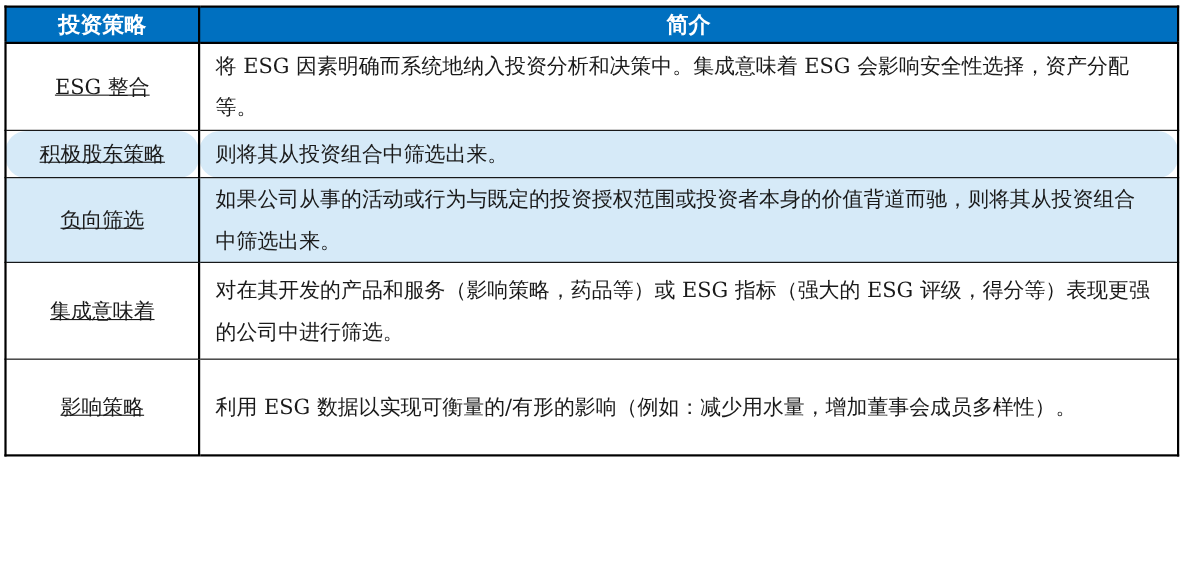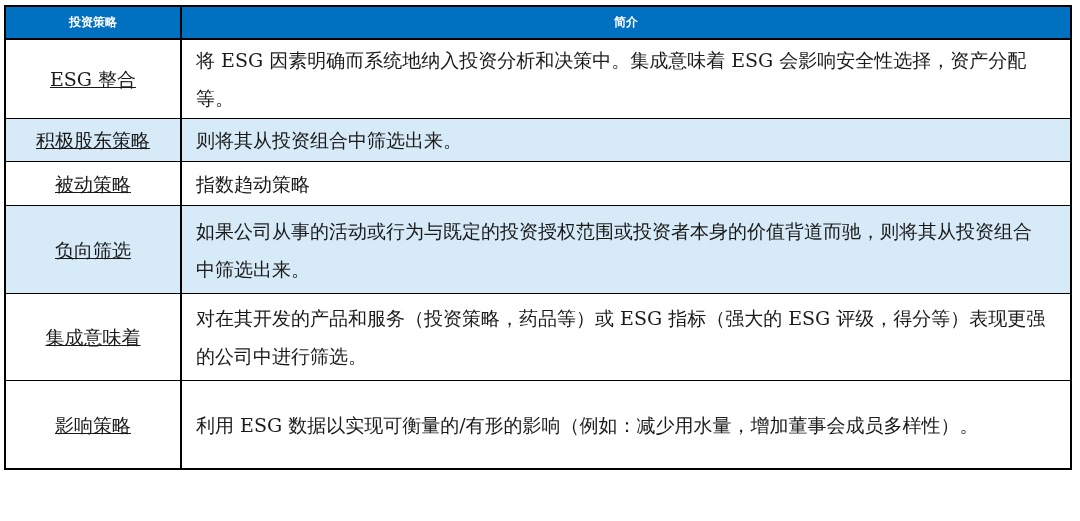--- a/index.html
+++ b/index.html
@@ -28,21 +28,21 @@
     color: var(--body-text, #1a1a1a);
   }
   col.col-strategy { width: 176px; }
   col.col-desc     { width: 890px; }
 
   th {
     background: var(--header-bg, #0070C0);
     color: var(--header-text, #fff);
     font-family: "Liberation Sans", "DejaVu Sans", sans-serif;
     font-weight: bold;
-    font-size: 12px;
+    font-size: 20px;
     height: 31px;
     text-align: center;
     vertical-align: middle;
     border: 1px solid var(--border-color, #000);
     border-bottom-width: 2px;
     padding: 0;
   }
   td {
     border: 1px solid var(--border-color, #000);
     font-size: 19px;
@@ -59,21 +59,21 @@
     text-decoration: underline;
   }
   th.col-header-strategy { border-right-width: 2px; }
   td.description-cell {
     text-align: left;
     padding-left: 14px;
     padding-right: 24px;
   }
   
   tbody tr:nth-child(1) td { height: 78px; }
-  tbody tr:nth-child(2) td { height: 42px; }
+  tbody tr:nth-child(2) td { height: 42px; border-radius: 19px; }
   tbody tr:nth-child(3) td { height: 43px; }
   tbody tr:nth-child(4) td { height: 87px; }
   tbody tr:nth-child(5) td { height: 86px; }
   tbody tr:nth-child(6) td { height: 87px; }
   tbody tr:nth-child(7) td { height: 54px; }
 </style>
 </head>
 <body>
 
 <div class="page">
@@ -90,31 +90,27 @@
     </thead>
     <tbody>
         <tr>
           <td class="strategy-cell">ESG 整合</td>
           <td class="description-cell">将 ESG 因素明确而系统地纳入投资分析和决策中。集成意味着 ESG 会影响安全性选择，资产分配等。</td>
         </tr>
         <tr class="shaded">
           <td class="strategy-cell">积极股东策略</td>
           <td class="description-cell">则将其从投资组合中筛选出来。</td>
         </tr>
-        <tr>
-          <td class="strategy-cell">被动策略</td>
-          <td class="description-cell">指数趋动策略</td>
-        </tr>
         <tr class="shaded">
           <td class="strategy-cell">负向筛选</td>
           <td class="description-cell">如果公司从事的活动或行为与既定的投资授权范围或投资者本身的价值背道而驰，则将其从投资组合中筛选出来。</td>
         </tr>
         <tr>
           <td class="strategy-cell">集成意味着</td>
-          <td class="description-cell">对在其开发的产品和服务（投资策略，药品等）或 ESG 指标（强大的 ESG 评级，得分等）表现更强的公司中进行筛选。</td>
+          <td class="description-cell">对在其开发的产品和服务（影响策略，药品等）或 ESG 指标（强大的 ESG 评级，得分等）表现更强的公司中进行筛选。</td>
         </tr>
         <tr>
           <td class="strategy-cell">影响策略</td>
           <td class="description-cell">利用 ESG 数据以实现可衡量的/有形的影响（例如：减少用水量，增加董事会成员多样性）。</td>
         </tr>
       </tbody>
   </table>
 </div>
 
 </body></html>

